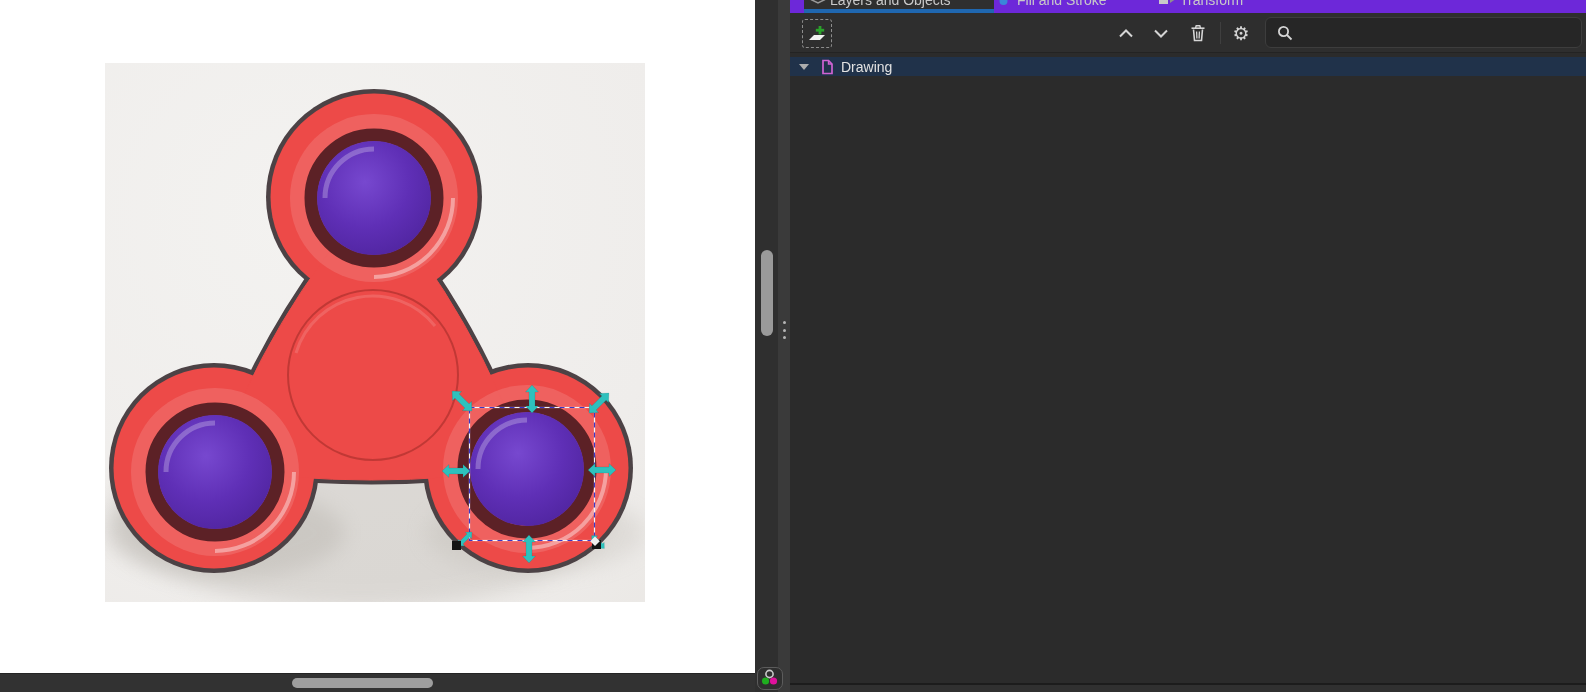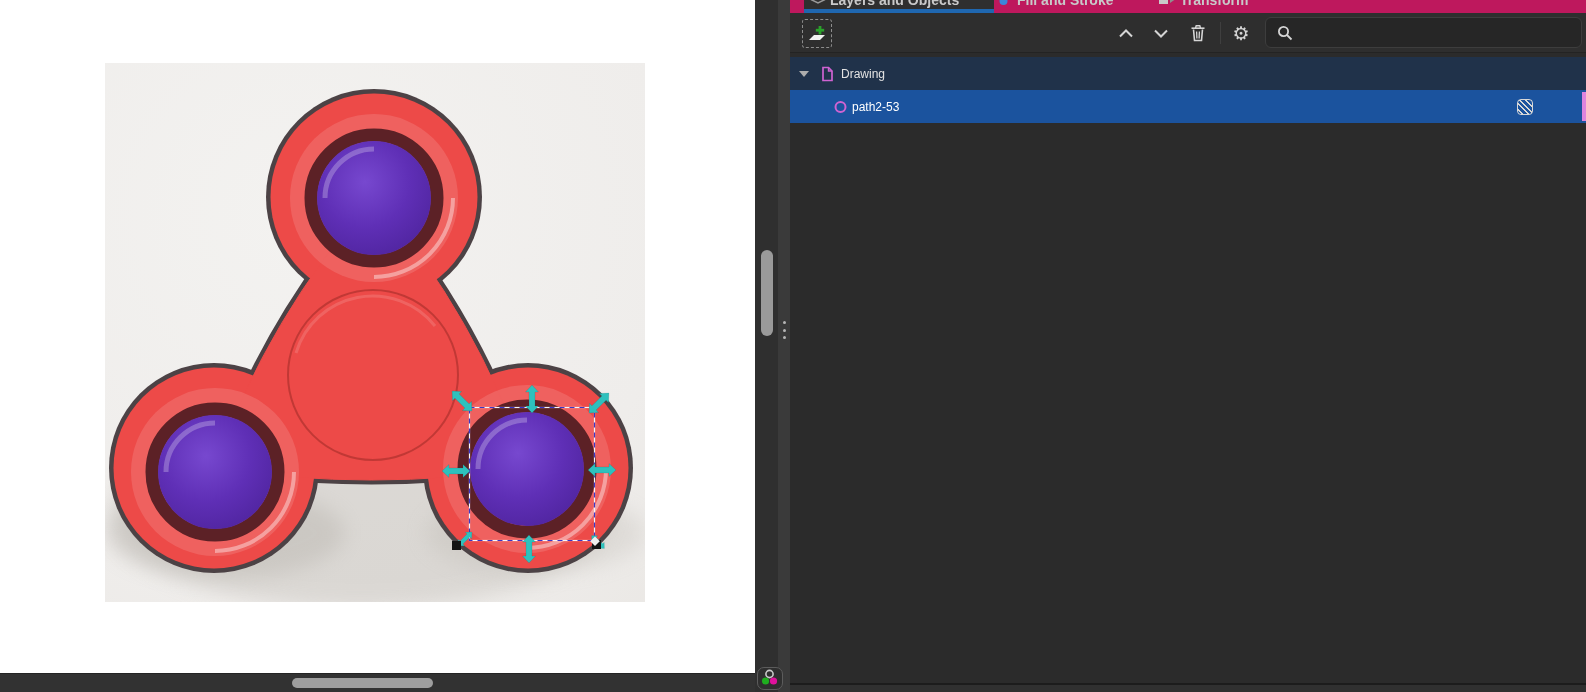--- a/index.html
+++ b/index.html
@@ -23,21 +23,21 @@
 
   .divider { position:absolute; left:778px; top:0; width:12px; height:692px; background:#3a3a3a; }
   .grip { position:absolute; left:4px; top:321px; width:4px; height:18px;
           display:flex; flex-direction:column; justify-content:space-between; align-items:center; }
   .grip i { width:3px; height:3px; border-radius:50%; background:#b5b5b5; }
 
   
   .panel { position:absolute; left:790px; top:0; width:796px; height:692px; background:#2b2b2b;
            display:flex; flex-direction:column; }
 
-  .tabbar { position:relative; height:13px; background:#be185d; overflow:hidden; flex:none;font-weight:bold; }
+  .tabbar { position:relative; height:13px; background:#6d28d9; overflow:hidden; flex:none; }
   .tab { position:absolute; top:0; height:13px; }
   .tab .tlbl { position:absolute; top:-8px; font-size:14px; color:#c9c9c9; white-space:nowrap; }
   .tab .ticn { position:absolute; top:-8px; }
   .tab.active { background:#2f2f2f; }
   .tab.active::after { content:""; position:absolute; left:0; right:0; bottom:0; height:4px; background:#1f67b0; }
   .tab1 { left:14px;  width:190px; }
   .tab2 { left:200px; width:160px; }
   .tab3 { left:360px; width:132px; }
 
   .toolbar { position:relative; height:40px; background:#2e2e2e; border-bottom:1px solid #232323; flex:none; }
@@ -47,21 +47,21 @@
           background:transparent; border:none; }
   .ibtn.up    { left:322px; } .ibtn.down { left:357px; }
   .ibtn.trash { left:394px; } .ibtn.gear { left:437px; }
   .gear-glyph { font-size:19px; color:#d5d5d5; line-height:1; }
   .tsep { position:absolute; left:430px; top:9px; width:1px; height:22px; background:#3f3f3f; }
   .searchbox { position:absolute; left:475px; top:4px; width:317px; height:31px; background:#262626;
                border:1px solid #3d3d3d; border-radius:6px; display:flex; align-items:center; padding-left:10px; }
   .searchbox input { flex:1; background:transparent; border:none; outline:none; color:#ddd; font-size:13px; padding-left:8px; }
 
   .tree { margin-top:4px; flex:none; }
-  .row { position:relative; height:33px; display:flex; align-items:center; color:#e2e2e2; font-size:12px; }
+  .row { position:relative; height:19px; display:flex; align-items:center; color:#e2e2e2; font-size:14px; }
   .row.current { background:#20324a; }
   .row.selected { background:#1b539e; color:#ffffff; }
   .expander { position:absolute; left:9px; top:50%; margin-top:-2.5px; width:0; height:0;
               border-left:5px solid transparent; border-right:5px solid transparent; border-top:6px solid #adadad; }
   .ticon { position:absolute; top:50%; transform:translateY(-50%); display:flex; }
   .lvl0 .ticon { left:30px; } .lvl0 .lbl { position:absolute; left:51px; top:50%; transform:translateY(-50%); }
   .lvl1 .ticon { left:43px; } .lvl1 .lbl { position:absolute; left:62px; top:50%; transform:translateY(-50%); }
   .hatch { position:absolute; left:727px; top:50%; transform:translateY(-50%); width:16px; height:16px;
            border:1.5px solid #d8d8d8; border-radius:4px;
            background:repeating-linear-gradient(45deg, transparent 0 2.5px, #d8d8d8 2.5px 4px); }
@@ -259,30 +259,20 @@
         <span class="expander"></span>
         <span class="ticon">
           <svg width="15" height="16" viewBox="0 0 15 16">
               <path d="M3,1.5 h5.5 l3.5,3.5 v9.5 h-9 Z" fill="none" stroke="#cf63d2" stroke-width="1.7"></path>
               <path d="M8.5,1.5 v3.5 h3.5" fill="none" stroke="#cf63d2" stroke-width="1.4"></path>
             </svg>
         </span>
         <span class="lbl">Drawing</span>
       </div>
 
-      <div class="row lvl1 selected">
-        <span class="ticon">
-          <svg width="15" height="15" viewBox="0 0 15 15">
-              <circle cx="7.5" cy="7.5" r="5" fill="none" stroke="#cf63d2" stroke-width="2"></circle>
-            </svg>
-        </span>
-        <span class="lbl">path2-53</span>
-        <span class="hatch"></span>
-        <span class="strip ms"></span>
-      </div>
 
 
 
 
 
 
 
     </div>
 
     <div class="panel-fill"></div>

